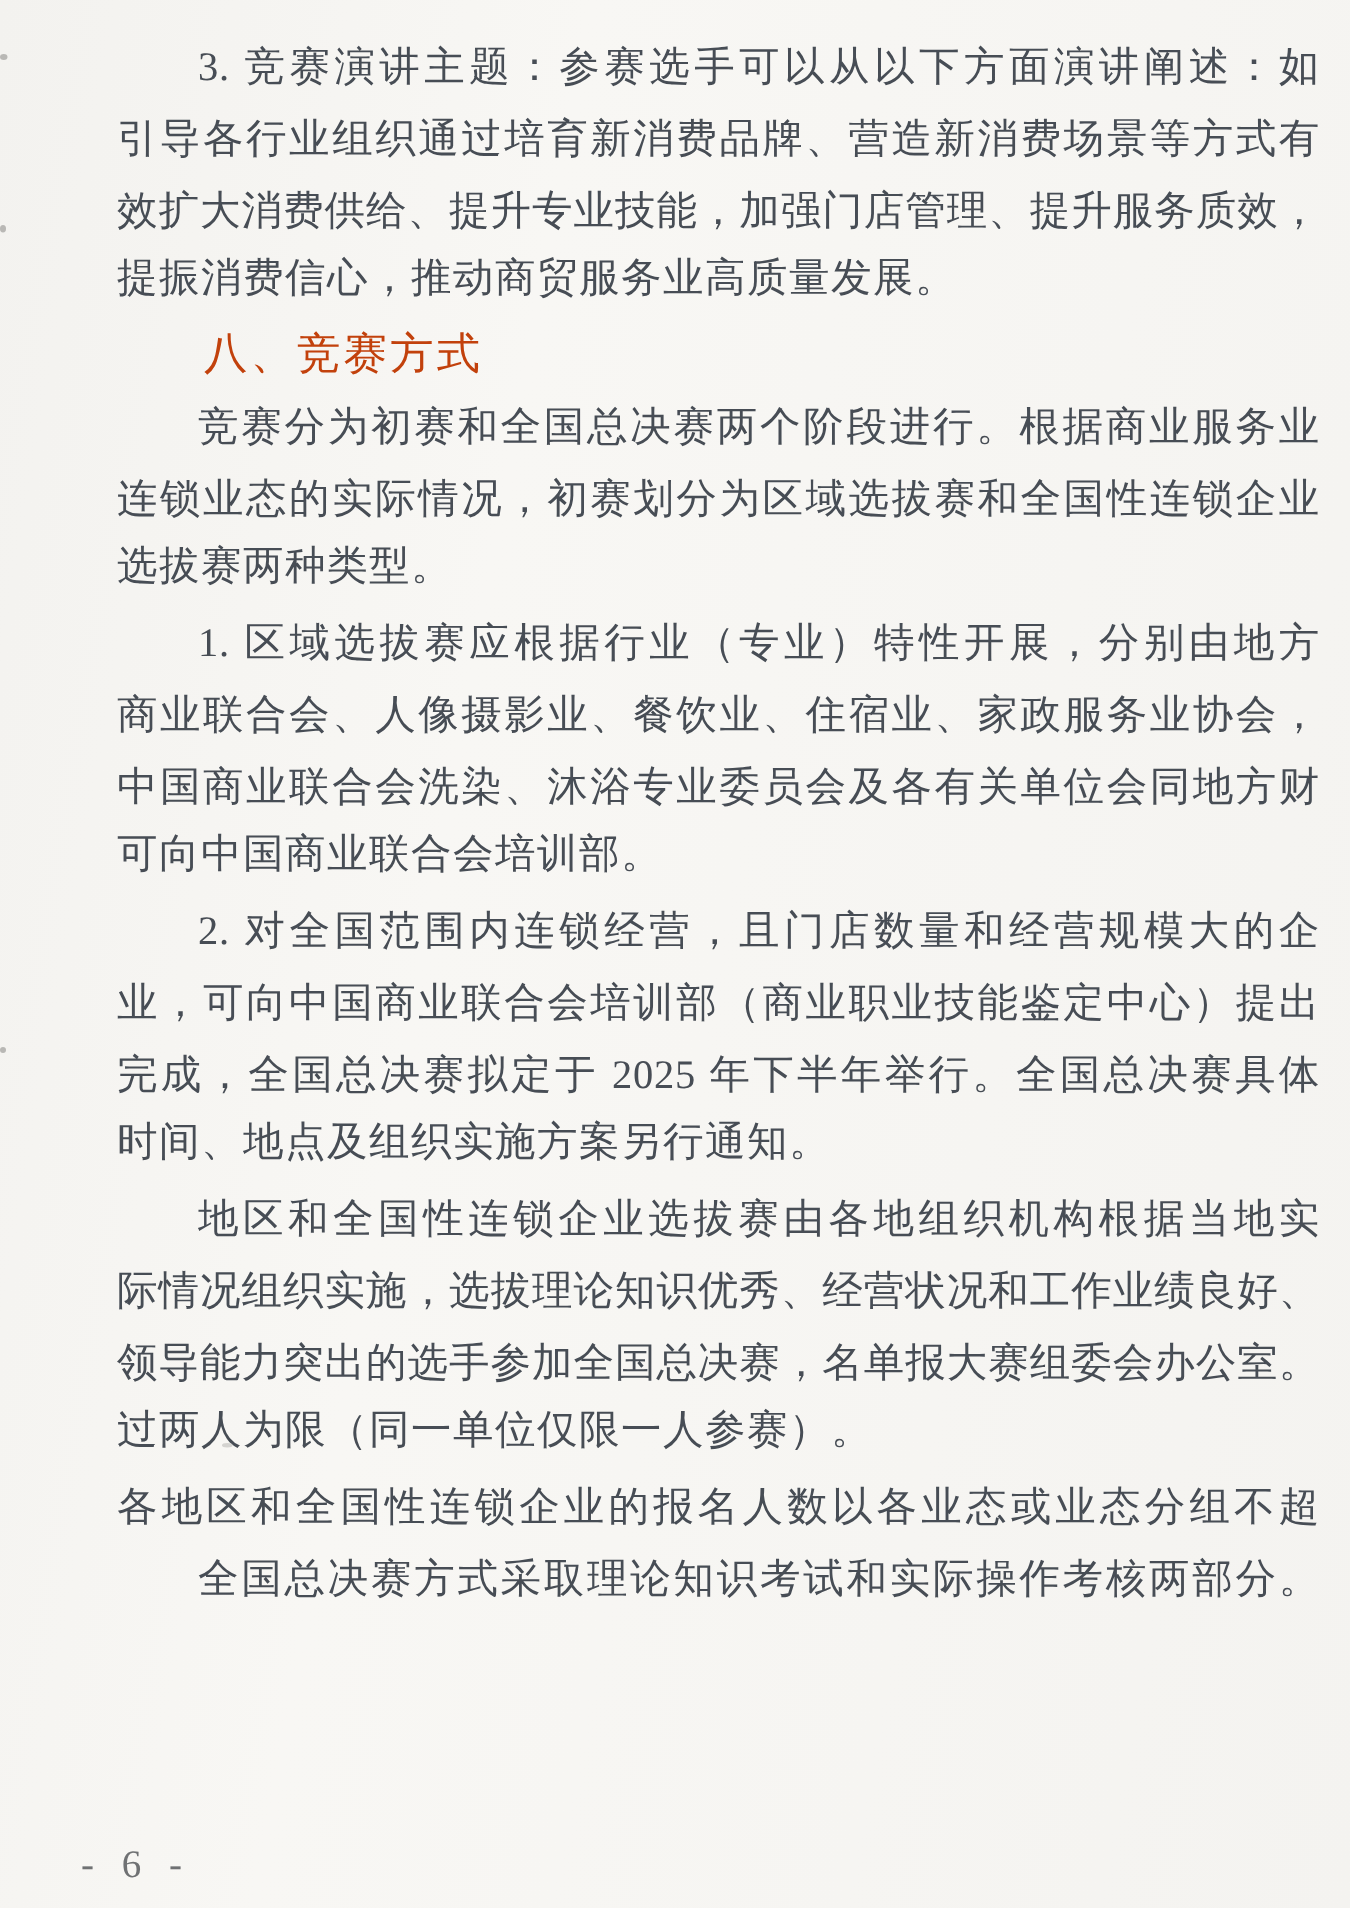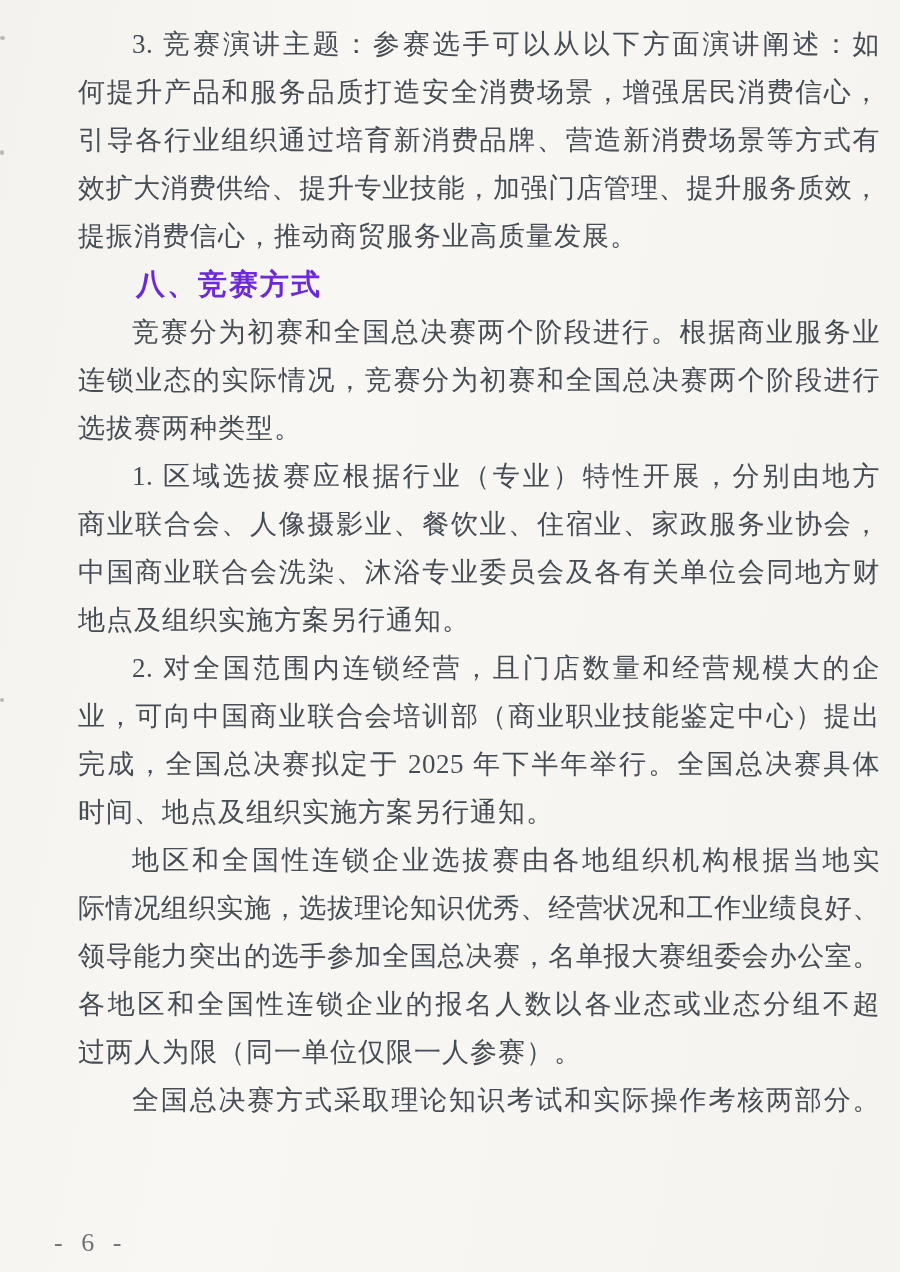--- a/index.html
+++ b/index.html
@@ -29,27 +29,27 @@
     font-size: 27px;
     text-align: justify;
     text-align-last: justify;
     letter-spacing: 0.5px;
     white-space: normal;
     overflow: visible;
   }
   
   .ln.first { text-indent: 2em; }
   
-  .ln.end   { text-align-last: left; letter-spacing: 1px; }
+  .ln.end   { text-align-last: left; letter-spacing: 1px; font-family: Liberation Mono, monospace; }
   
   .ln.heading {
     font-family: "Liberation Sans", "DejaVu Sans", sans-serif;
-    font-weight: 700;
+    font-weight: 400;
     font-size: 29px;
-    color: #6d28d9;
+    color: #c2410c;
     text-align: left;
     text-align-last: left;
     text-indent: 2em;
     letter-spacing: 2px;
   }
   .footer {
     position: absolute;
     left: 54px;
     top: 1226px;
     font-size: 26px;
@@ -68,47 +68,46 @@
   .speck.s2 { left: 0;   top: 150px; width: 4px; height: 5px; }
   .speck.s3 { left: 0;   top: 698px; width: 4px; height: 4px; }
   .speck.s4 { left: 148px; top: 962px; width: 7px; height: 3px; background:#d4d3d0; }
 </style>
 </head>
 <body>
 
 <div class="page">
 
   <div class="ln first">3. 竞赛演讲主题：参赛选手可以从以下方面演讲阐述：如</div>
-  <div class="ln">何提升产品和服务品质打造安全消费场景，增强居民消费信心，</div>
   <div class="ln">引导各行业组织通过培育新消费品牌、营造新消费场景等方式有</div>
   <div class="ln">效扩大消费供给、提升专业技能，加强门店管理、提升服务质效，</div>
   <div class="ln end">提振消费信心，推动商贸服务业高质量发展。</div>
 
   <div class="ln heading">八、竞赛方式</div>
 
   <div class="ln first">竞赛分为初赛和全国总决赛两个阶段进行。根据商业服务业</div>
-  <div class="ln">连锁业态的实际情况，竞赛分为初赛和全国总决赛两个阶段进行</div>
+  <div class="ln">连锁业态的实际情况，初赛划分为区域选拔赛和全国性连锁企业</div>
   <div class="ln end">选拔赛两种类型。</div>
 
   <div class="ln first">1. 区域选拔赛应根据行业（专业）特性开展，分别由地方</div>
   <div class="ln">商业联合会、人像摄影业、餐饮业、住宿业、家政服务业协会，</div>
   <div class="ln">中国商业联合会洗染、沐浴专业委员会及各有关单位会同地方财</div>
-  <div class="ln end">地点及组织实施方案另行通知。</div>
+  <div class="ln end">可向中国商业联合会培训部。</div>
 
   <div class="ln first">2. 对全国范围内连锁经营，且门店数量和经营规模大的企</div>
   <div class="ln">业，可向中国商业联合会培训部（商业职业技能鉴定中心）提出</div>
 
   <div class="ln">完成，全国总决赛拟定于 2025 年下半年举行。全国总决赛具体</div>
   <div class="ln end">时间、地点及组织实施方案另行通知。</div>
 
   <div class="ln first">地区和全国性连锁企业选拔赛由各地组织机构根据当地实</div>
   <div class="ln">际情况组织实施，选拔理论知识优秀、经营状况和工作业绩良好、</div>
   <div class="ln">领导能力突出的选手参加全国总决赛，名单报大赛组委会办公室。</div>
+  <div class="ln end">过两人为限（同一单位仅限一人参赛）。</div>
   <div class="ln">各地区和全国性连锁企业的报名人数以各业态或业态分组不超</div>
-  <div class="ln end">过两人为限（同一单位仅限一人参赛）。</div>
 
   <div class="ln first">全国总决赛方式采取理论知识考试和实际操作考核两部分。</div>
 
   <div class="footer">- 6 -</div>
 
   <div class="speck s1"></div>
   <div class="speck s2"></div>
   <div class="speck s3"></div>
   <div class="speck s4"></div>
 

